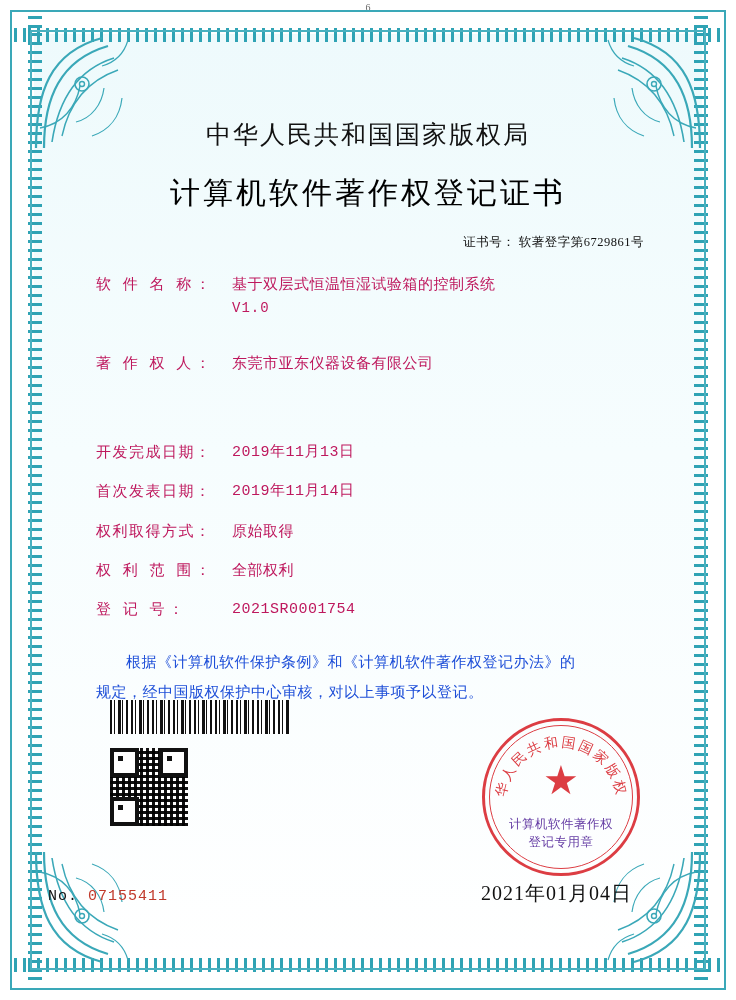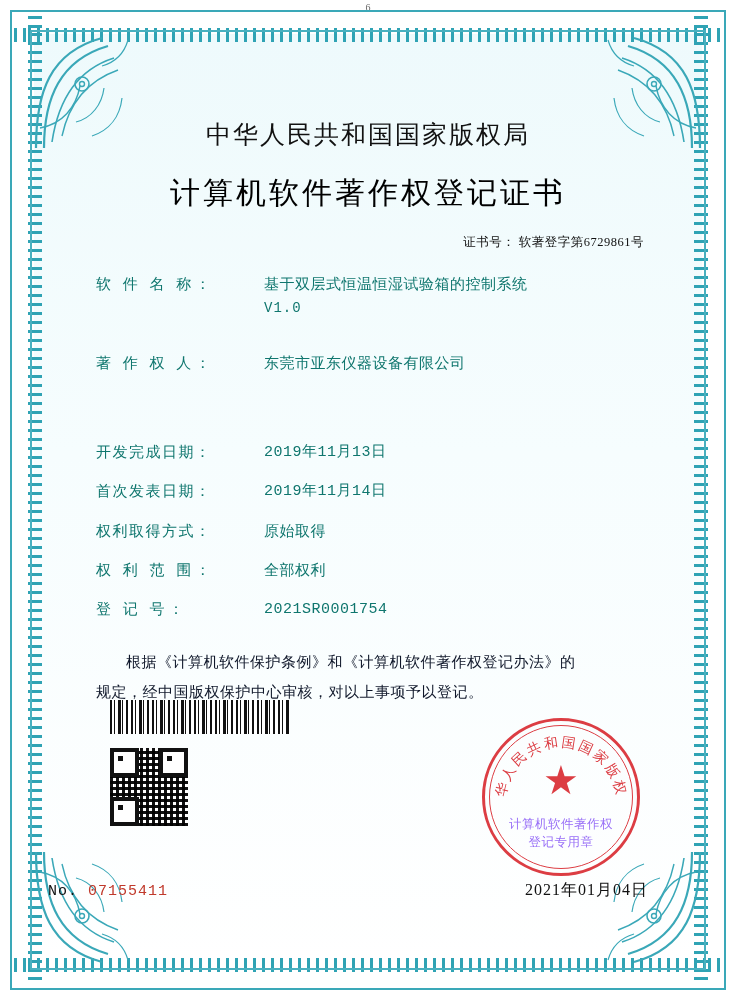--- a/index.html
+++ b/index.html
@@ -130,24 +130,23 @@
     padding-right: 10px;
     letter-spacing: 0.5px;
   }
 
   .field-block { margin-top: 22px; }
 
   .field-row {
     display: flex;
     align-items: flex-start;
     font-size: 15px;
-    color: #0f766e;
+    color: #be185d;
     margin-bottom: 6px;
     line-height: 1.55;
-    gap: 32px;
   }
   .field-label {
     width: 150px;
     flex: 0 0 150px;
     letter-spacing: 4px;
     white-space: nowrap;
     padding-left: 14px;
     box-sizing: border-box;
   }
   .field-label.tight { letter-spacing: 1.5px; }
@@ -164,21 +163,21 @@
   }
   .mono { font-family: "Liberation Mono", monospace; letter-spacing: 0.5px; }
 
   .gap-lg { height: 38px; }
   .gap-md { height: 26px; }
 
   .dates .field-row { margin-bottom: 16px; justify-content: flex-end; }
 
   .paragraph {
     font-size: 15px;
-    color: #0f172a;
+    color: #1d4ed8;
     line-height: 2.0;
     margin-top: 26px;
     padding: 0 8px 0 14px;
     text-align: justify;
     letter-spacing: 0.5px;
   }
   .paragraph .indent { display: inline-block; width: 2em; }
 
   
   .codes {
@@ -262,21 +261,21 @@
     fill: #d8232a;
     font-family: "Liberation Serif", serif;
     letter-spacing: 1px;
   }
   .seal .seal-bottom {
     position: absolute;
     left: 0;
     right: 0;
     bottom: 22px;
     text-align: center;
-    color: #8b5cf6;
+    color: #4c1d95;
     font-size: 12.5px;
     line-height: 1.4;
     letter-spacing: 0.5px;
   }
 
   
   .footer {
     position: absolute;
     left: 48px;
     right: 48px;
@@ -288,24 +287,24 @@
     gap: 30px;
   }
   .footer-no {
     font-size: 15px;
     color: #111;
     font-family: "Liberation Mono", monospace;
     letter-spacing: 1px;
   }
   .footer-no .num { color: #c0392b; }
   .footer-date {
-    font-size: 16px;
+    font-size: 20px;
     color: #111;
     letter-spacing: 1px;
-    padding-right: 40px;
+    padding-right: 56px;
   }
   .tiny-top-mark {
     position: absolute;
     left: 50%;
     top: 2px;
     transform: translateX(-50%);
     font-size: 10px;
     color: #666;
   }
 </style>

